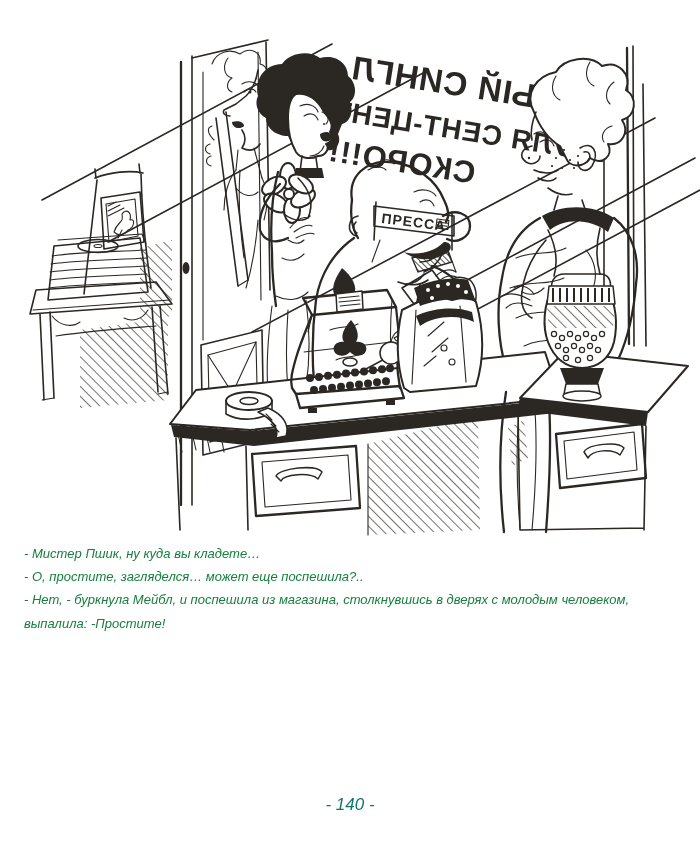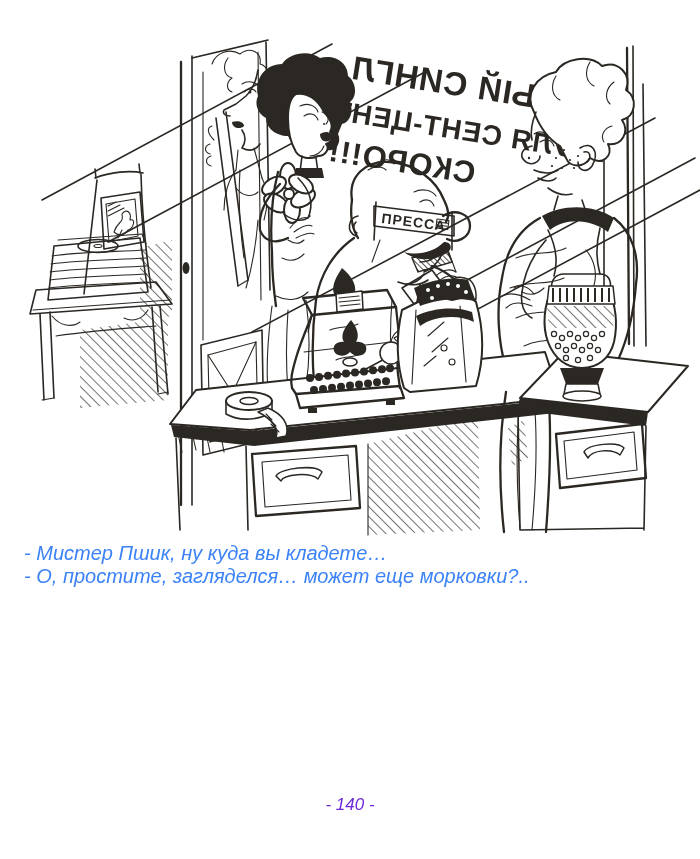--- a/index.html
+++ b/index.html
@@ -10,24 +10,24 @@
   
   .ln{fill:none;stroke:#2b2723;stroke-width:1.6;stroke-linecap:round;stroke-linejoin:round;}
   .thk{fill:none;stroke:#2b2723;stroke-width:2.3;stroke-linecap:round;stroke-linejoin:round;}
   .thin{fill:none;stroke:#2b2723;stroke-width:1.1;stroke-linecap:round;stroke-linejoin:round;}
   .ink{fill:#2b2723;stroke:none;}
   .wf{fill:#ffffff;stroke:#2b2723;stroke-width:2;stroke-linecap:round;stroke-linejoin:round;}
   .wf1{fill:#ffffff;stroke:#2b2723;stroke-width:1.5;stroke-linecap:round;stroke-linejoin:round;}
   .sign{font-family:"Liberation Sans",sans-serif;font-weight:bold;fill:#2b2723;letter-spacing:1px;}
   .press{font-family:"Liberation Sans",sans-serif;font-weight:bold;fill:#2b2723;}
   .story{position:absolute;left:24px;top:542px;width:660px;
-         font-style:italic;font-size:20px;line-height:23.2px;color:#3b82f6;}
+         font-style:italic;font-size:13px;line-height:23.2px;color:#15803d;}
   .story p{margin:0;}
   .pageno{position:absolute;left:0;top:795px;width:700px;text-align:center;
-          font-style:italic;font-size:17px;color:#6d28d9;}
+          font-style:italic;font-size:17px;color:#0f766e;}
 </style>
 </head>
 <body>
 
 <div class="page">
 
   <div class="art">
     <svg viewBox="0 0 700 540" xmlns="http://www.w3.org/2000/svg">
       <defs>
         <pattern id="hatch" width="7" height="7" patternUnits="userSpaceOnUse" patternTransform="rotate(-45)">
@@ -356,17 +356,18 @@
         </g>
         <path class="ink" d="M560,368 L604,368 L598,384 L566,384 Z"></path>
         <path class="wf1" d="M566,384 L598,384 L600,394 L564,394 Z"></path>
         <ellipse class="wf1" cx="582" cy="396" rx="19" ry="5"></ellipse>
       </g>
     </svg>
   </div>
 
   <div class="story">
     <p>- Мистер Пшик, ну куда вы кладете…</p>
-    <p>- О, простите, загляделся… может еще морковки?..</p>
+    <p>- О, простите, загляделся… может еще поспешила?..</p>
+    <p>- Нет, - буркнула Мейбл, и поспешила из магазина, столкнувшись в дверях с молодым человеком, выпалила: -Простите!</p>
   </div>
 
   <div class="pageno">- 140 -</div>
 </div>
 
 </body></html>

